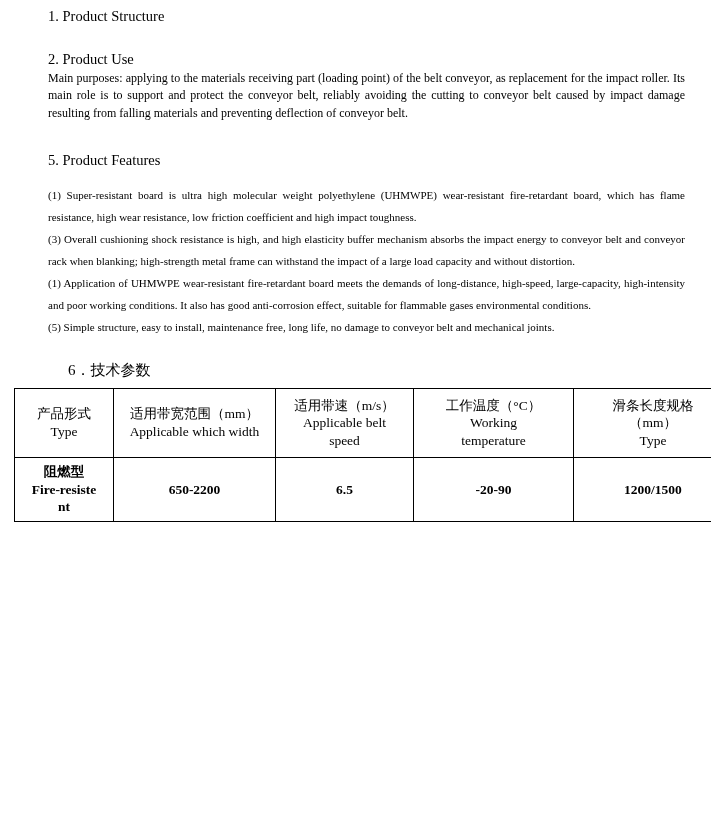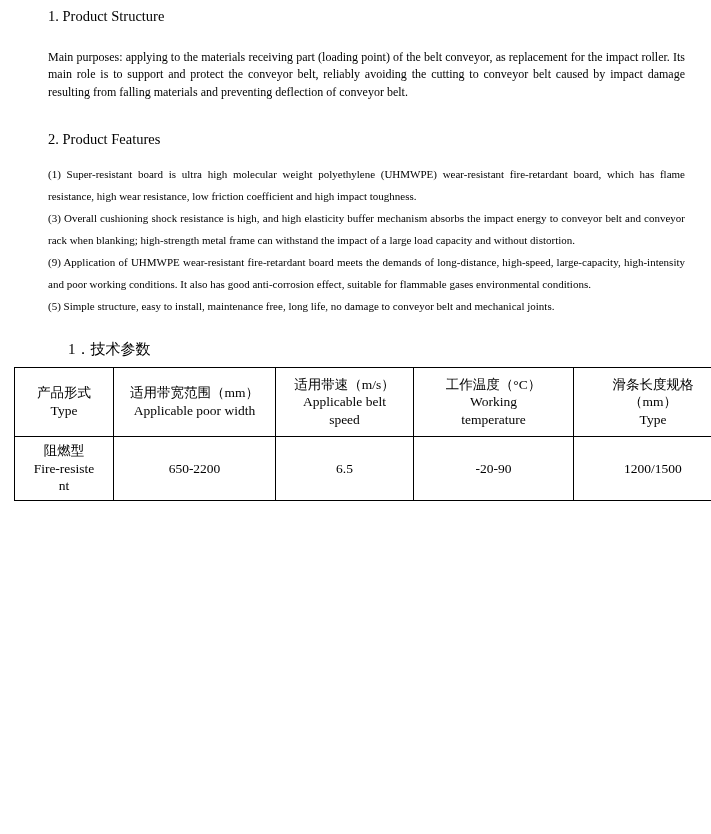--- a/index.html
+++ b/index.html
@@ -68,66 +68,68 @@
     font-size: 13.5px;
     line-height: 1.3;
     padding: 5px 3px;
     font-weight: normal;
   }
   table.spec thead th {
     height: 58px;
   }
   table.spec tbody td {
     height: 52px;
+    font-weight: bold;
   }
   .col0 { width: 92px; }
   .col1 { width: 155px; }
   .col2 { width: 131px; }
   .col3 { width: 153px; }
   .col4 { width: 152px; }
   .cell-line { display: block; }
 </style>
 </head>
 <body>
 
 <div class="page">
 
   <h2 class="sec-head">1. Product Structure</h2>
 
   <div class="gap-md"></div>
 
+  <h2 class="sec-head">2. Product Use</h2>
   <p class="para">Main purposes: applying to the materials receiving part (loading point) of the belt conveyor, as replacement for the impact roller. Its main role is to support and protect the conveyor belt, reliably avoiding the cutting to conveyor belt caused by impact damage resulting from falling materials and preventing deflection of conveyor belt.</p>
 
   <div class="gap-lg"></div>
 
-  <h2 class="sec-head">2. Product Features</h2>
+  <h2 class="sec-head">5. Product Features</h2>
 
   <div class="gap-sm"></div>
 
   <div class="feature-list">
     <p class="para-loose">(1) Super-resistant board is ultra high molecular weight polyethylene (UHMWPE) wear-resistant fire-retardant board, which has flame resistance, high wear resistance, low friction coefficient and high impact toughness.</p>
     <p class="para-loose">(3) Overall cushioning shock resistance is high, and high elasticity buffer mechanism absorbs the impact energy to conveyor belt and conveyor rack when blanking; high-strength metal frame can withstand the impact of a large load capacity and without distortion.</p>
-    <p class="para-loose">(9) Application of UHMWPE wear-resistant fire-retardant board meets the demands of long-distance, high-speed, large-capacity, high-intensity and poor working conditions. It also has good anti-corrosion effect, suitable for flammable gases environmental conditions.</p>
+    <p class="para-loose">(1) Application of UHMWPE wear-resistant fire-retardant board meets the demands of long-distance, high-speed, large-capacity, high-intensity and poor working conditions. It also has good anti-corrosion effect, suitable for flammable gases environmental conditions.</p>
     <p class="para-loose">(5) Simple structure, easy to install, maintenance free, long life, no damage to conveyor belt and mechanical joints.</p>
   </div>
 
   <div class="gap-md"></div>
 
-  <div class="table-title">1．技术参数</div>
+  <div class="table-title">6．技术参数</div>
 
   <table class="spec">
     <thead>
       <tr>
         <th class="col0">
           <span class="cell-line">产品形式</span>
           <span class="cell-line">Type</span>
         </th>
         <th class="col1">
           <span class="cell-line">适用带宽范围（mm）</span>
-          <span class="cell-line">Applicable poor width</span>
+          <span class="cell-line">Applicable which width</span>
         </th>
         <th class="col2">
           <span class="cell-line">适用带速（m/s）</span>
           <span class="cell-line">Applicable belt</span>
           <span class="cell-line">speed</span>
         </th>
         <th class="col3">
           <span class="cell-line">工作温度（°C）</span>
           <span class="cell-line">Working</span>
           <span class="cell-line">temperature</span>

